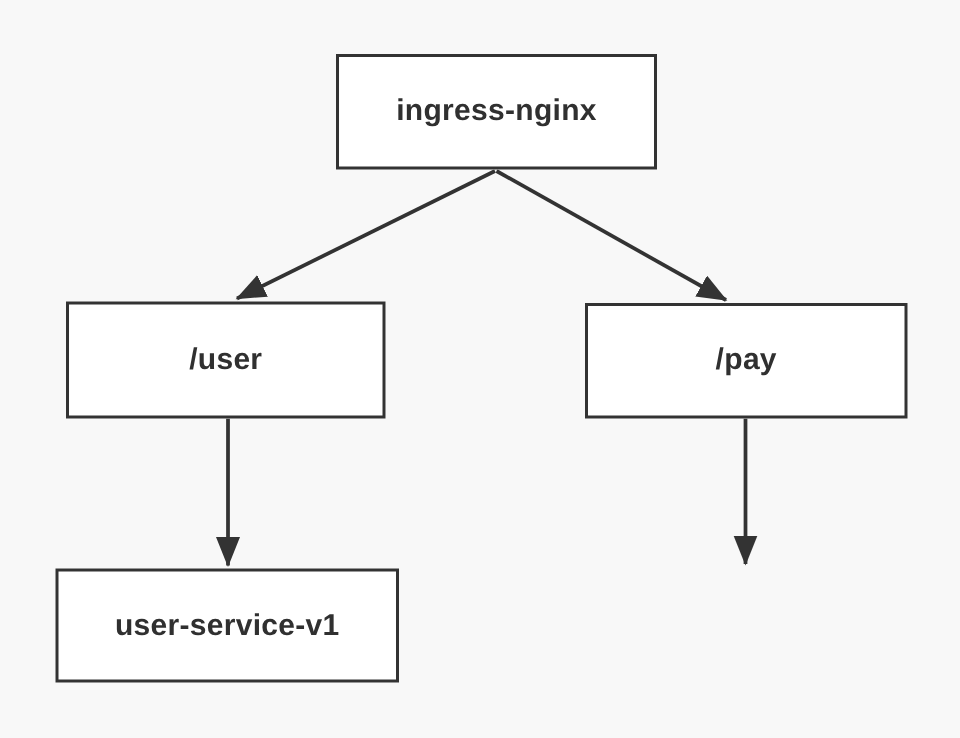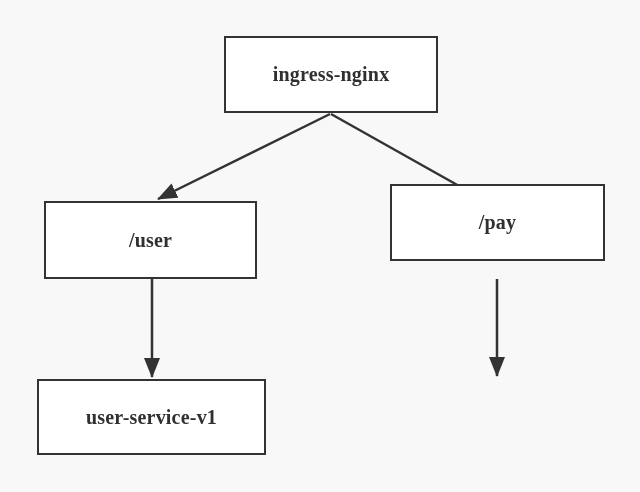--- a/index.html
+++ b/index.html
@@ -15,21 +15,20 @@
     height: 492px;
     background: var(--bg);
     font-family: "Liberation Sans", "DejaVu Sans", sans-serif;
     overflow: hidden;
   }
   .canvas {
     position: relative;
     width: 640px;
     height: 412px;
     background: var(--bg);
-    font-family: Liberation Serif, serif;
   }
   .edges {
     position: absolute;
     left: 0; top: 0;
     width: 640px;
     height: 492px;
     display: block;
   }
   .node {
     position: absolute;
@@ -62,19 +61,19 @@
       <line x1="152" y1="279" x2="152" y2="377" stroke="#333333" stroke-width="2.5" marker-end="url(#arrowhead)"></line>
       <line x1="497" y1="279" x2="497" y2="376" stroke="#333333" stroke-width="2.5" marker-end="url(#arrowhead)"></line>
     </svg>
 
   <div class="node" style="left: 224px; top: 36px; width: 214px; height: 77px;">
     <span class="node-label">ingress-nginx</span>
   </div>
   <div class="node" style="left: 44px; top: 201px; width: 213px; height: 78px;">
     <span class="node-label">/user</span>
   </div>
-  <div class="node" style="left: 390px; top: 184px; width: 215px; height: 77px;">
+  <div class="node" style="left: 390px; top: 202px; width: 215px; height: 77px;">
     <span class="node-label">/pay</span>
   </div>
   <div class="node" style="left: 37px; top: 379px; width: 229px; height: 76px; text-align: right;">
     <span class="node-label">user-service-v1</span>
   </div>
 </div>
 
 </body></html>

